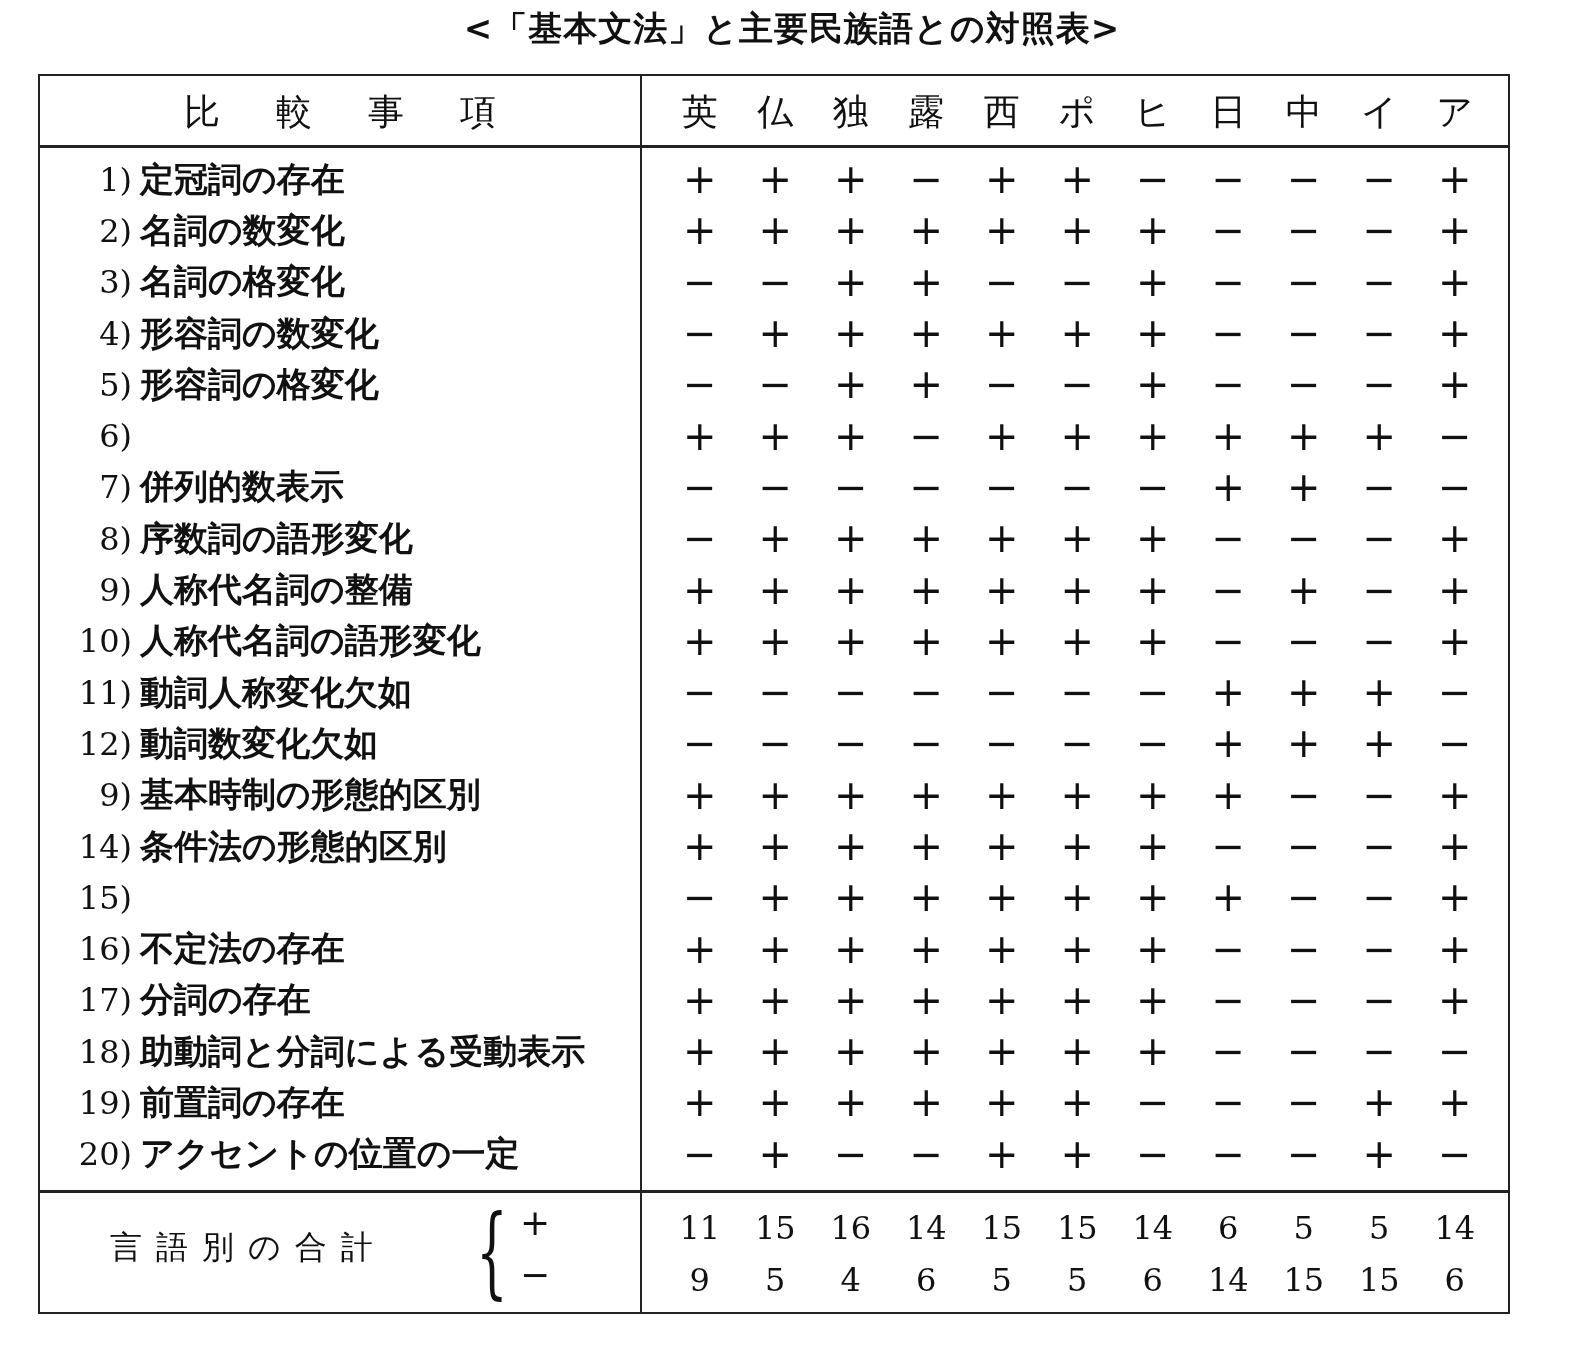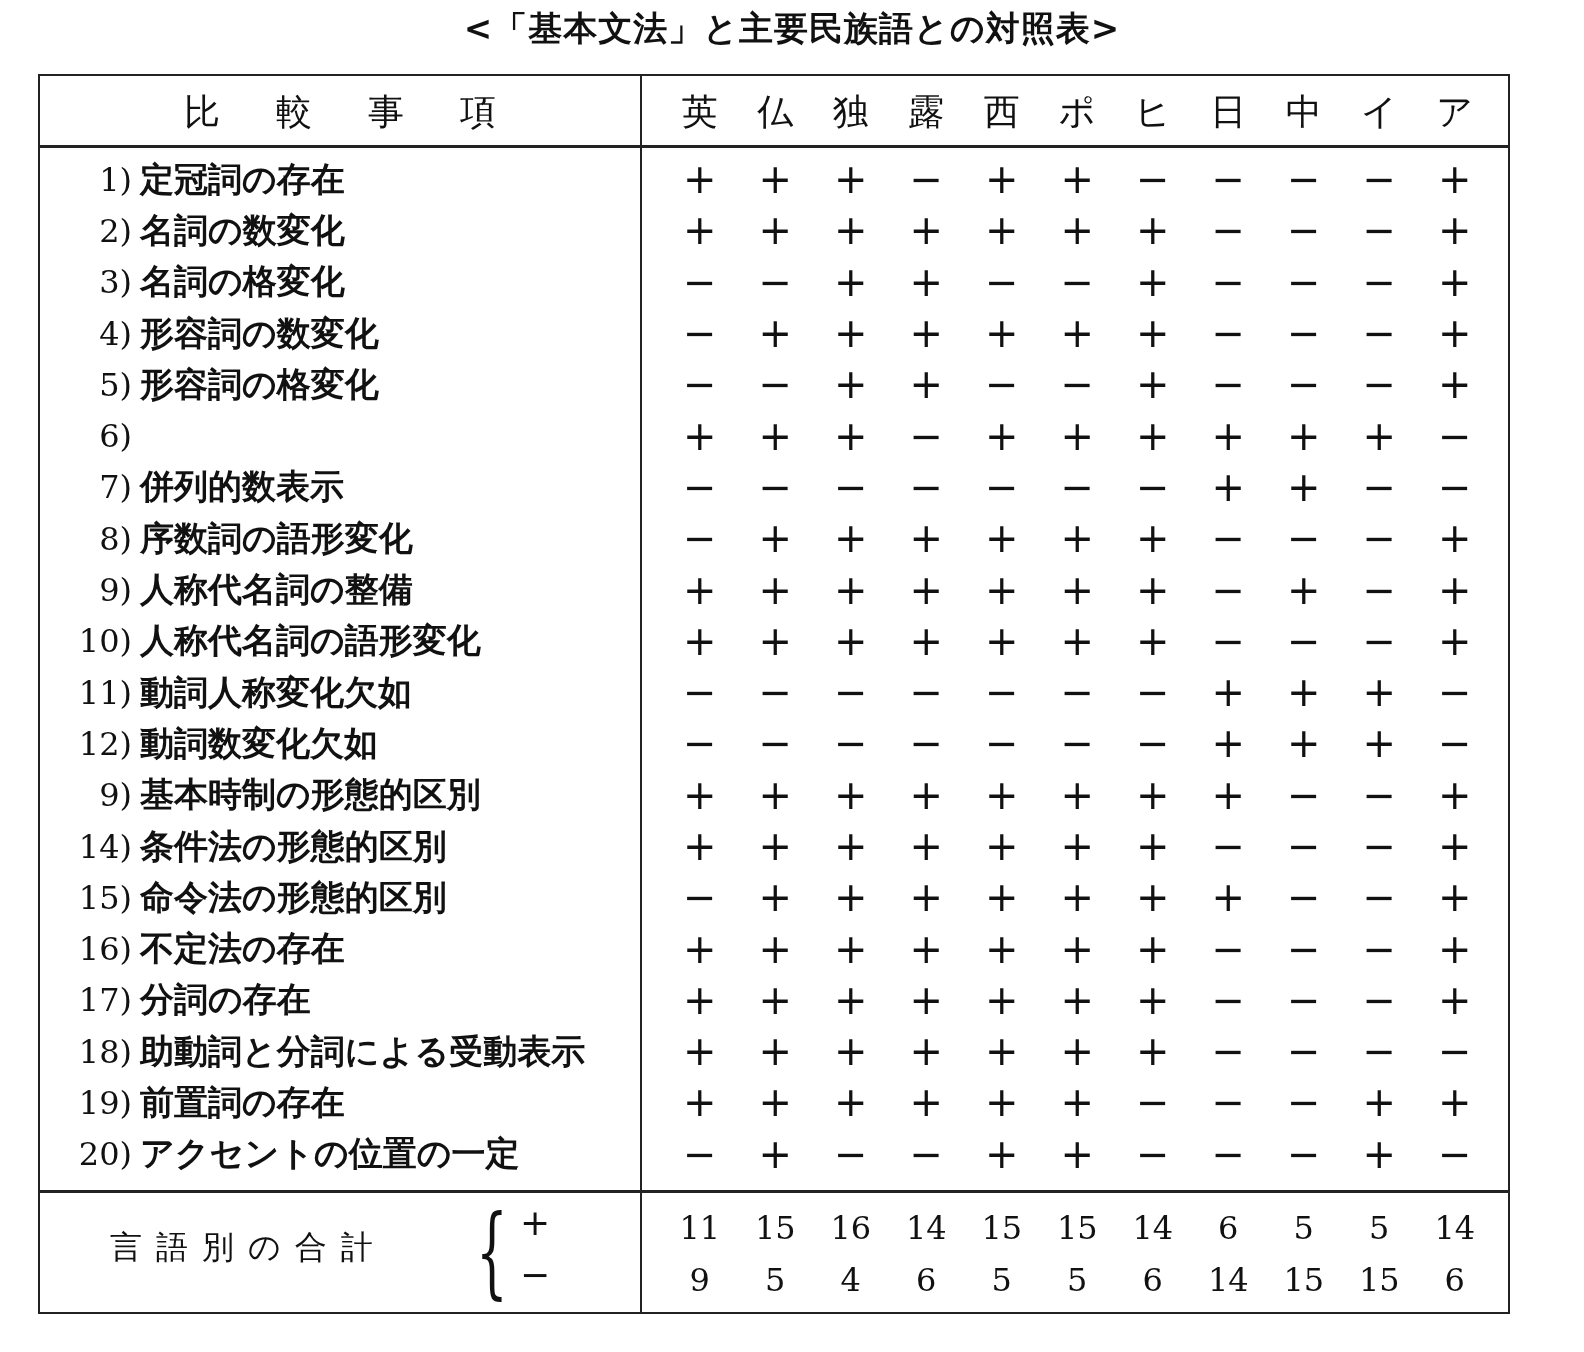--- a/index.html
+++ b/index.html
@@ -259,21 +259,20 @@
     <div class="item">
       <span class="num">9)</span>
       <span class="label">基本時制の形態的区別</span>
     </div>
     <div class="item">
       <span class="num">14)</span>
       <span class="label">条件法の形態的区別</span>
     </div>
     <div class="item">
       <span class="num">15)</span>
-      <span class="label">命令法の形態的区別</span>
     </div>
     <div class="item">
       <span class="num">16)</span>
       <span class="label">不定法の存在</span>
     </div>
     <div class="item">
       <span class="num">17)</span>
       <span class="label">分詞の存在</span>
     </div>
     <div class="item">

